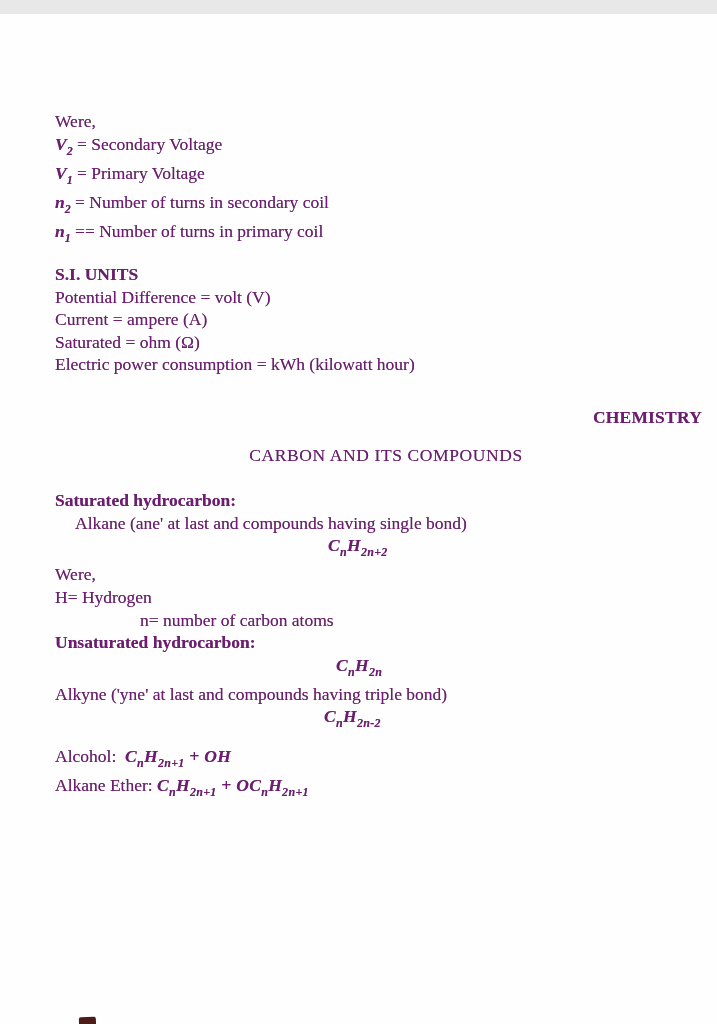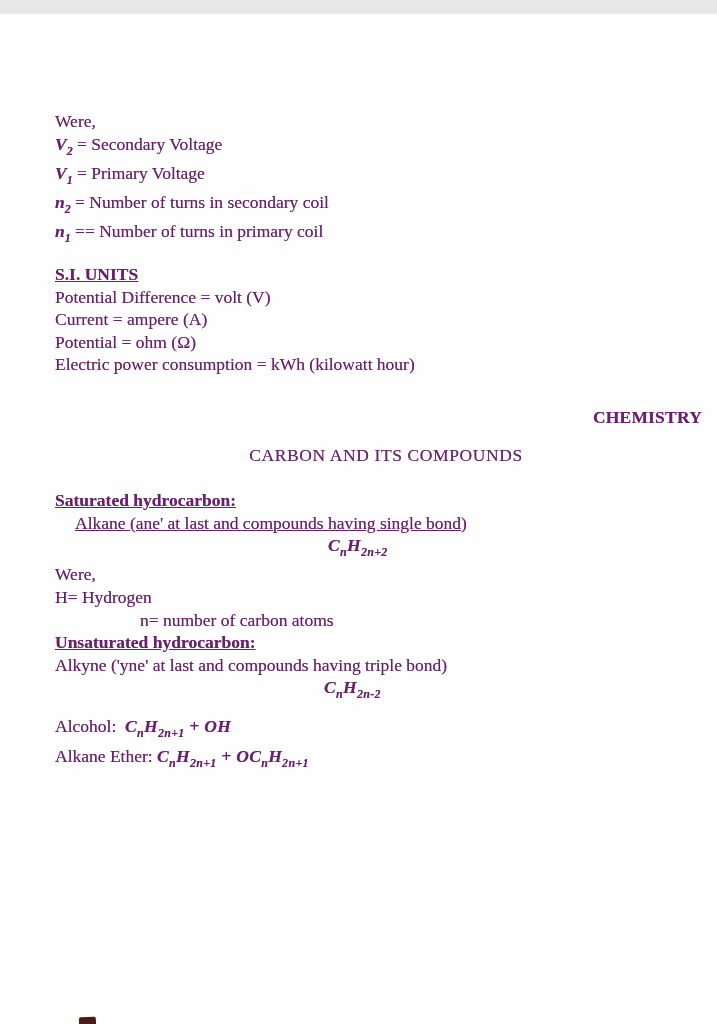--- a/index.html
+++ b/index.html
@@ -13,29 +13,29 @@
     overflow:hidden;
     text-shadow:0 0 .5px rgba(20,20,20,.55);
   }
   .content{
     position:absolute;
     left:55px;top:96px;right:25px;
     font-size:17.5px;
     line-height:22.6px;
   }
   .line{white-space:nowrap;}
-  .bold{font-weight:bold;text-decoration:underline;}
+  .bold{font-weight:bold;}
   .math{font-weight:bold;font-style:italic;}
   .math sub, .formula sub{font-size:12px;font-weight:bold;}
   .formula{font-weight:bold;font-style:italic;letter-spacing:.3px;}
   .si-block{margin-top:14px;}
   .chem-heading{margin-top:30px;text-align:right;font-weight:bold;letter-spacing:.2px;margin-right:-10px;}
   .chem-subheading{margin-top:15px;text-align:center;letter-spacing:.6px;margin-right:-25px;}
   .sat-block{margin-top:23px;}
-  .indent-alkane{margin-left:20px;text-decoration:underline;}
+  .indent-alkane{margin-left:20px;}
   .formula-sat{margin-left:273px;}
   .n-def{margin-left:85px;}
   .formula-ene{margin-left:281px;}
   .formula-yne{margin-left:269px;}
   .alcohol-block{margin-top:10px;}
   .label{font-weight:normal;font-style:normal;}
   .ink-mark{
     position:absolute;
     left:79px;top:1003px;
     width:17px;height:12px;
@@ -57,39 +57,40 @@
       <div class="line"><span class="math"><span>V</span><sub>1</sub></span><span> = Primary Voltage</span></div>
 
       <div class="line"><span class="math"><span>n</span><sub>2</sub></span><span> = Number of turns in secondary coil</span></div>
 
       <div class="line"><span class="math"><span>n</span><sub>1</sub></span><span> == Number of turns in primary coil</span></div>
 
       <div class="si-block">
         <div class="line bold">S.I. UNITS</div>
         <div class="line">Potential Difference = volt (V)</div>
         <div class="line">Current = ampere (A)</div>
-        <div class="line">Potential = ohm (Ω)</div>
+        <div class="line">Saturated = ohm (Ω)</div>
         <div class="line">Electric power consumption = kWh (kilowatt hour)</div>
       </div>
     </section>
 
     <section>
       <div class="chem-heading">CHEMISTRY</div>
       <div class="chem-subheading">CARBON AND ITS COMPOUNDS</div>
 
       <div class="sat-block">
         <div class="line bold">Saturated hydrocarbon:</div>
         <div class="line indent-alkane">Alkane (ane' at last and compounds having single bond)</div>
         <div class="line formula formula-sat"><span>C</span><sub>n</sub><span>H</span><sub>2n+2</sub></div>
 
         <div class="line">Were,</div>
         <div class="line">H= Hydrogen</div>
         <div class="line n-def">n= number of carbon atoms</div>
 
         <div class="line bold">Unsaturated hydrocarbon:</div>
+        <div class="line formula formula-ene"><span>C</span><sub>n</sub><span>H</span><sub>2n</sub></div>
         <div class="line">Alkyne ('yne' at last and compounds having triple bond)</div>
         <div class="line formula formula-yne"><span>C</span><sub>n</sub><span>H</span><sub>2n-2</sub></div>
       </div>
 
       <div class="alcohol-block">
         <div class="line"><span class="label">Alcohol:</span><span>&nbsp; </span><span class="formula"><span>C</span><sub>n</sub><span>H</span><sub>2n+1</sub><span> + OH</span></span></div>
 
         <div class="line"><span class="label">Alkane Ether:</span><span> </span><span class="formula"><span>C</span><sub>n</sub><span>H</span><sub>2n+1</sub><span> + </span><span>OC</span><sub>n</sub><span>H</span><sub>2n+1</sub></span></div>
       </div>
     </section>

